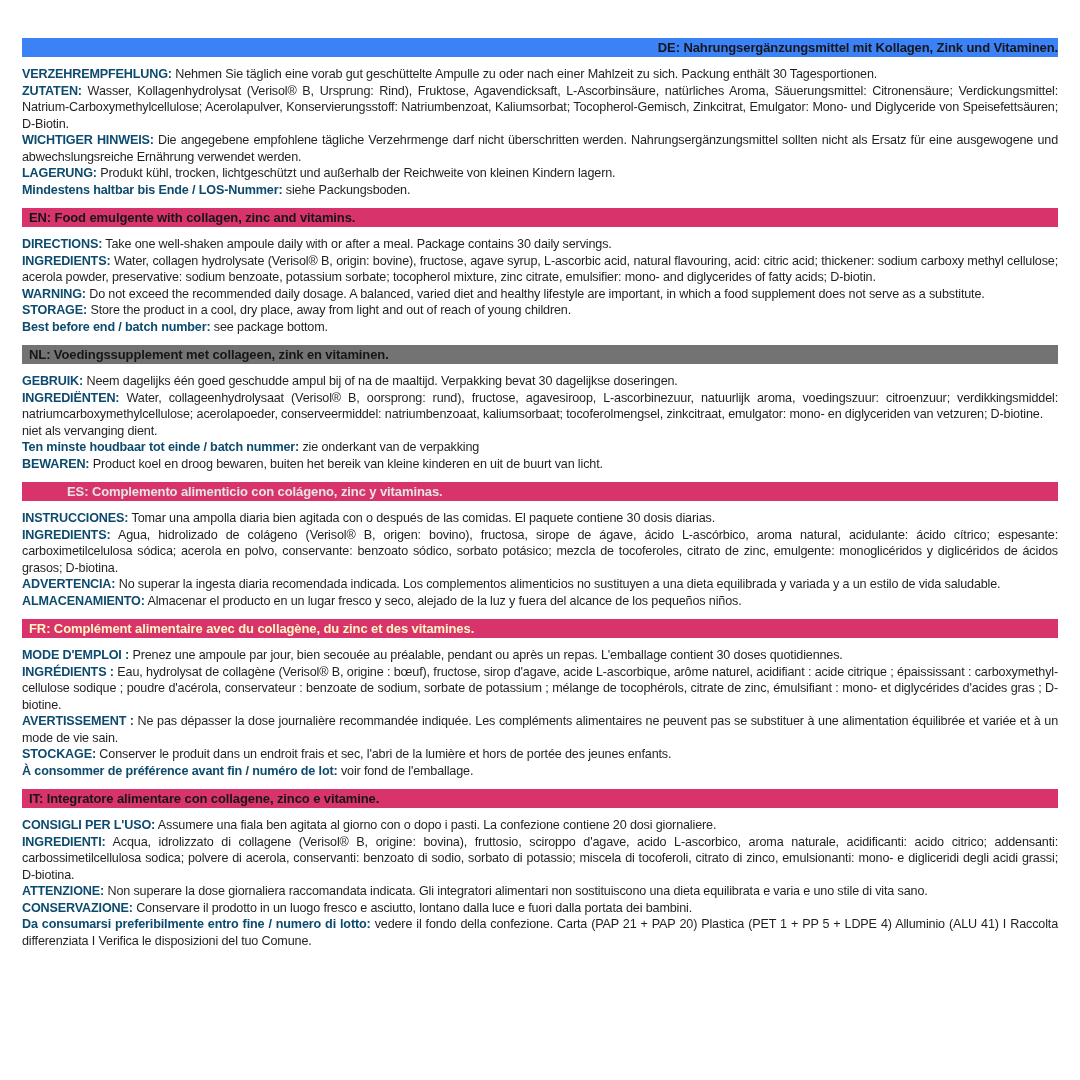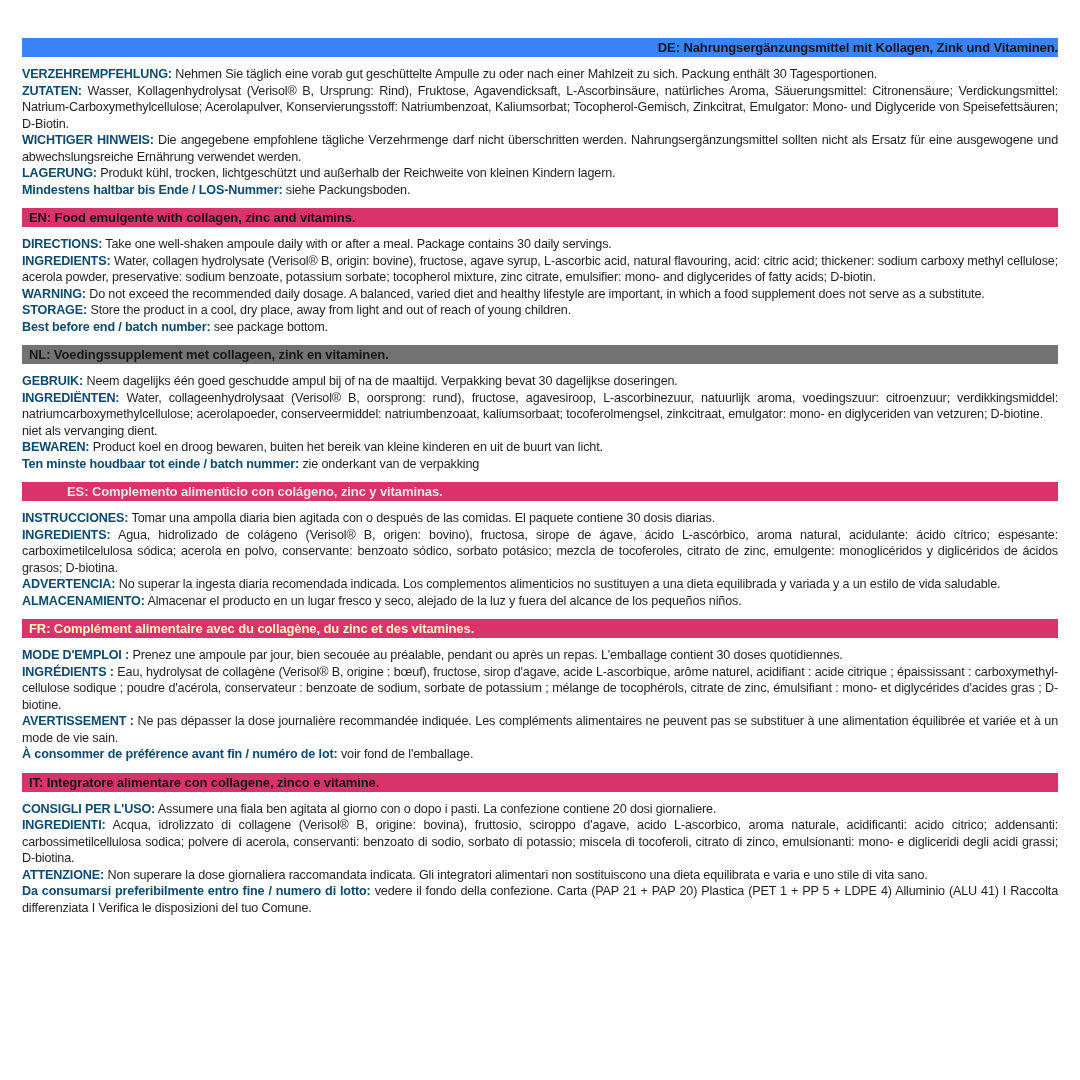--- a/index.html
+++ b/index.html
@@ -83,22 +83,22 @@
   </section>
 
   <section class="section">
     <div class="bar" style="background: #737373;">
       <span class="bar-text" style="color: rgb(22, 22, 26);">NL: Voedingssupplement met collageen, zink en vitaminen.</span>
     </div>
     <div class="body" style="color: rgb(35, 31, 32);">
         <p class="para"><strong>GEBRUIK:</strong> <span>Neem dagelijks één goed geschudde ampul bij of na de maaltijd. Verpakking bevat 30 dagelijkse doseringen.</span></p>
         <p class="para"><strong>INGREDIËNTEN:</strong> <span>Water, collageenhydrolysaat (Verisol® B, oorsprong: rund), fructose, agavesiroop, L-ascorbinezuur, natuurlijk aroma, voedingszuur: citroenzuur; verdikkingsmiddel: natriumcarboxymethylcellulose; acerolapoeder, conserveermiddel: natriumbenzoaat, kaliumsorbaat; tocoferolmengsel, zinkcitraat, emulgator: mono- en diglyceriden van vetzuren; D-biotine.</span></p>
         <p class="para"><span>niet als vervanging dient.</span></p>
+        <p class="para"><strong>Ten minste houdbaar tot einde / batch nummer:</strong> <span>zie onderkant van de verpakking</span></p>
         <p class="para"><strong>BEWAREN:</strong> <span>Product koel en droog bewaren, buiten het bereik van kleine kinderen en uit de buurt van licht.</span></p>
-        <p class="para"><strong>Ten minste houdbaar tot einde / batch nummer:</strong> <span>zie onderkant van de verpakking</span></p>
       </div>
   </section>
 
   <section class="section">
     <div class="bar" style="background: rgb(217, 51, 107);">
       <span class="bar-text" style="color: #e5e5e5; margin-left: 38px;">ES: Complemento alimenticio con colágeno, zinc y vitaminas.</span>
     </div>
     <div class="body" style="color: rgb(35, 31, 32);">
         <p class="para"><strong>INSTRUCCIONES:</strong> <span>Tomar una ampolla diaria bien agitada con o después de las comidas. El paquete contiene 30 dosis diarias.</span></p>
         <p class="para"><strong>INGREDIENTS:</strong> <span>Agua, hidrolizado de colágeno (Verisol® B, origen: bovino), fructosa, sirope de ágave, ácido L-ascórbico, aroma natural, acidulante: ácido cítrico; espesante: carboximetilcelulosa sódica; acerola en polvo, conservante: benzoato sódico, sorbato potásico; mezcla de tocoferoles, citrato de zinc, emulgente: monoglicéridos y diglicéridos de ácidos grasos; D-biotina.</span></p>
@@ -108,28 +108,30 @@
   </section>
 
   <section class="section">
     <div class="bar" style="background: rgb(217, 51, 107);">
       <span class="bar-text" style="color: #fef9c3;">FR: Complément alimentaire avec du collagène, du zinc et des vitamines.</span>
     </div>
     <div class="body" style="color: rgb(35, 31, 32);">
         <p class="para"><strong>MODE D'EMPLOI :</strong> <span>Prenez une ampoule par jour, bien secouée au préalable, pendant ou après un repas. L'emballage contient 30 doses quotidiennes.</span></p>
         <p class="para"><strong>INGRÉDIENTS :</strong> <span>Eau, hydrolysat de collagène (Verisol® B, origine : bœuf), fructose, sirop d'agave, acide L-ascorbique, arôme naturel, acidifiant : acide citrique ; épaississant : carboxymethyl-cellulose sodique ; poudre d'acérola, conservateur : benzoate de sodium, sorbate de potassium ; mélange de tocophérols, citrate de zinc, émulsifiant : mono- et diglycérides d'acides gras ; D-biotine.</span></p>
         <p class="para"><strong>AVERTISSEMENT :</strong> <span>Ne pas dépasser la dose journalière recommandée indiquée. Les compléments alimentaires ne peuvent pas se substituer à une alimentation équilibrée et variée et à un mode de vie sain.</span></p>
+        <p class="para"><strong>STOCKAGE:</strong> <span>Conserver le produit dans un endroit frais et sec, l'abri de la lumière et hors de portée des jeunes enfants.</span></p>
         <p class="para"><strong>À consommer de préférence avant fin / numéro de lot:</strong> <span>voir fond de l'emballage.</span></p>
       </div>
   </section>
 
   <section class="section">
     <div class="bar" style="background: rgb(217, 51, 107); align-items: center;">
       <span class="bar-text" style="color: rgb(22, 22, 26);">IT: Integratore alimentare con collagene, zinco e vitamine.</span>
     </div>
     <div class="body" style="color: rgb(35, 31, 32);">
         <p class="para"><strong>CONSIGLI PER L'USO:</strong> <span>Assumere una fiala ben agitata al giorno con o dopo i pasti. La confezione contiene 20 dosi giornaliere.</span></p>
         <p class="para"><strong>INGREDIENTI:</strong> <span>Acqua, idrolizzato di collagene (Verisol® B, origine: bovina), fruttosio, sciroppo d'agave, acido L-ascorbico, aroma naturale, acidificanti: acido citrico; addensanti: carbossimetilcellulosa sodica; polvere di acerola, conservanti: benzoato di sodio, sorbato di potassio; miscela di tocoferoli, citrato di zinco, emulsionanti: mono- e digliceridi degli acidi grassi; D-biotina.</span></p>
         <p class="para"><strong>ATTENZIONE:</strong> <span>Non superare la dose giornaliera raccomandata indicata. Gli integratori alimentari non sostituiscono una dieta equilibrata e varia e uno stile di vita sano.</span></p>
+        <p class="para"><strong>CONSERVAZIONE:</strong> <span>Conservare il prodotto in un luogo fresco e asciutto, lontano dalla luce e fuori dalla portata dei bambini.</span></p>
         <p class="para"><strong>Da consumarsi preferibilmente entro fine / numero di lotto:</strong> <span>vedere il fondo della confezione. Carta (PAP 21 + PAP 20) Plastica (PET 1 + PP 5 + LDPE 4) Alluminio (ALU 41) I Raccolta differenziata I Verifica le disposizioni del tuo Comune.</span></p>
       </div>
   </section>
 </div>
 
 </body></html>

